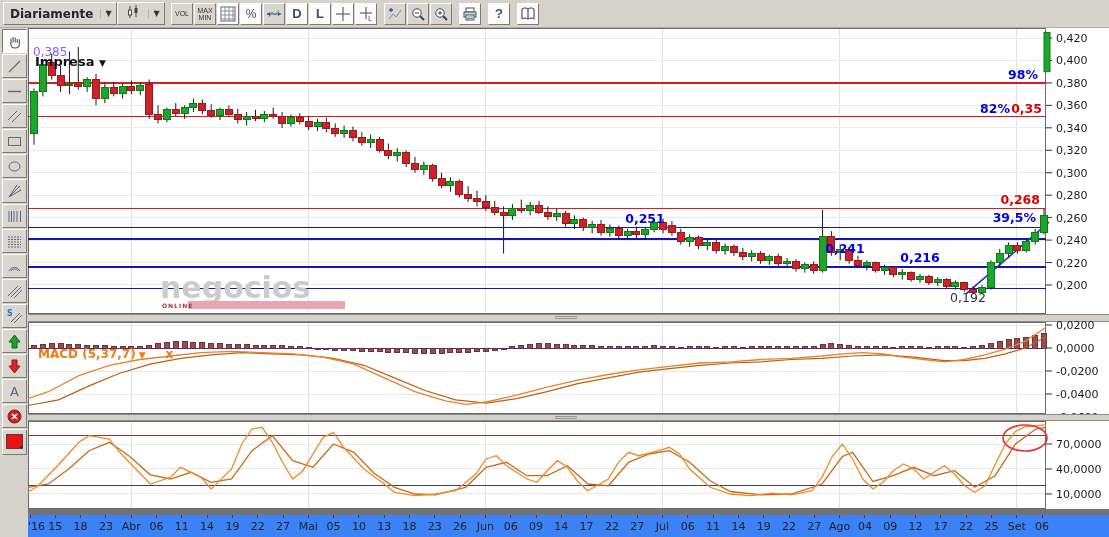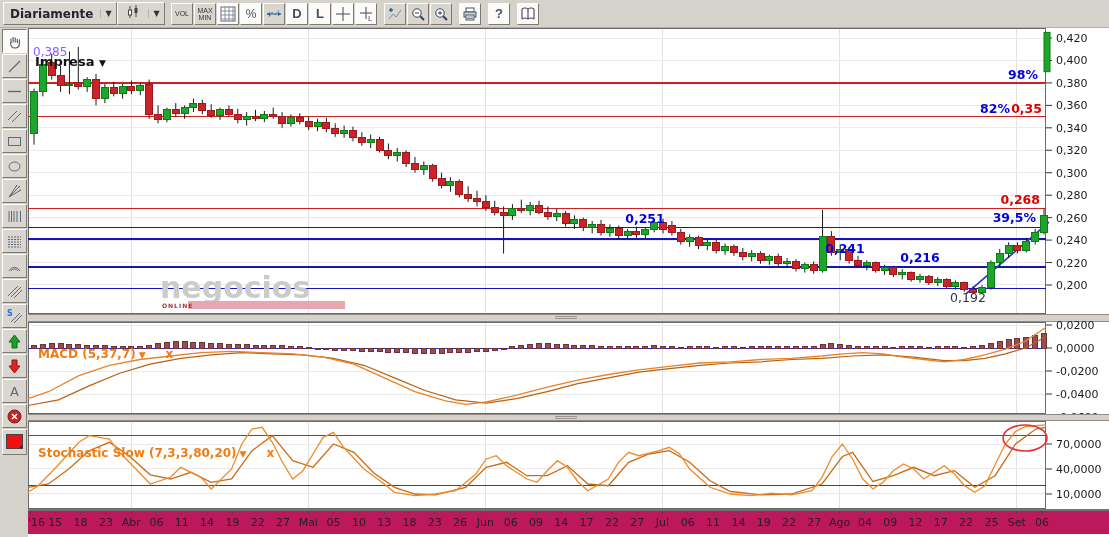--- a/index.html
+++ b/index.html
@@ -19,21 +19,21 @@
   .body-row{display:flex;height:510px;}
   .toolbox{width:28px;display:flex;flex-direction:column;align-items:center;padding-top:1px;}
   .tool{width:25px;height:24px;box-sizing:border-box;margin-bottom:1px;border:1px solid;border-color:#fdfcfa #7e7a72 #7e7a72 #fdfcfa;background:#d9d6d0;display:flex;align-items:center;justify-content:center;padding:0;cursor:pointer;}
   .tool.active{background:#fbfbfa;border-color:#7e7a72 #fdfcfa #fdfcfa #7e7a72;}
   .chart-region{position:relative;width:1081px;height:510px;background:#fff;}
   .panel{position:relative;background:#fff;}
   .panel svg{display:block;}
   .splitter{height:8px;background:#d5d2cb;border-top:1px solid #908c84;border-bottom:1px solid #908c84;box-sizing:border-box;position:relative;}
   .splitter.thin{height:7px;}
   .grip{position:absolute;left:527px;top:1px;width:22px;height:4px;background:repeating-linear-gradient(#9a968e 0 1px,#d5d2cb 1px 2px);}
-  .dateaxis{height:23px;background:#be185d;border-top:2px solid #737373;}
+  .dateaxis{height:23px;background:#3b82f6;border-top:6px solid #737373;}
   
   .symbol-label{position:absolute;left:7px;top:2px;font-size:13px;font-weight:bold;color:#101418;margin-top:24px;}
   .symbol-label .caret{font-size:9px;}
   .symbol-price{position:absolute;left:5px;top:17px;font-size:12px;color:#8b5cf6;}
   .watermark{position:absolute;left:132px;top:246px;width:185px;height:36px;}
   .watermark .wm-text{font-size:30px;line-height:28px;font-weight:bold;letter-spacing:0px;color:#cbcbcb;}
   .watermark .wm-bar{position:absolute;left:28px;top:27px;width:157px;height:8px;background:#e9a6b0;}
   .watermark .wm-online{position:absolute;left:2px;top:28px;font-size:6px;font-weight:bold;letter-spacing:1px;color:#9c3340;}
   .ind-header{position:absolute;left:10px;top:1px;font-size:12px;font-weight:bold;color:#f07c12;white-space:nowrap;margin-top:24px;}
   .ind-header .ind-caret{font-size:9px;margin-left:3px;}
@@ -753,23 +753,20 @@
             <line x1="0" y1="72.998" x2="1018" y2="72.998" stroke="#eaeaea" shape-rendering="crispEdges"></line>
             <line x1="1018" y1="72.998" x2="1024" y2="72.998" stroke="#333"></line>
             <text x="1028" y="76.998" class="axis-txt">10,0000</text>
             <rect x="0.5" y="0.5" width="1017" height="87" fill="none" stroke="#6a6a6a" shape-rendering="crispEdges"></rect>
             <line x1="0" y1="14.667" x2="1018" y2="14.667" stroke="#8b3a3a" shape-rendering="crispEdges"></line>
             <line x1="0" y1="64.66499999999999" x2="1018" y2="64.66499999999999" stroke="#3c3c8c" shape-rendering="crispEdges"></line>
             <polyline points="0.0,66.3 20.4,63.0 40.7,48.0 61.1,29.7 81.4,21.3 101.8,35.5 122.2,53.8 142.5,58.0 162.9,51.3 183.2,61.3 203.6,58.0 224.0,29.7 244.3,14.7 264.7,39.7 285.0,46.3 305.4,23.0 325.8,31.3 346.1,52.2 366.5,66.3 386.8,73.0 407.2,73.8 437.7,66.3 458.1,46.3 478.5,41.3 498.8,54.7 519.2,54.7 539.5,44.7 559.9,63.0 580.3,64.7 600.6,41.3 621.0,33.0 641.3,29.7 661.7,41.3 682.1,59.7 702.4,70.5 733.0,73.8 763.5,73.0 794.0,63.0 814.4,35.5 824.6,31.3 844.9,60.5 865.3,54.7 885.7,46.3 906.0,54.7 926.4,49.7 946.7,66.3 967.1,54.7 987.5,23.0 1007.8,8.0 1018.0,6.3" fill="none" stroke="#c96c18" stroke-width="1.3"></polyline>
             <polyline points="0.0,71.3 10.2,64.7 30.5,43.8 50.9,21.3 61.1,14.7 81.4,18.0 91.6,31.3 112.0,52.2 122.2,63.0 142.5,56.3 152.7,46.3 173.1,56.3 183.2,68.0 203.6,48.0 213.8,23.0 224.0,8.0 234.1,6.3 244.3,21.3 254.5,41.3 264.7,58.0 274.9,49.7 285.0,33.0 295.2,16.3 305.4,11.3 315.6,26.3 335.9,48.0 356.3,63.0 366.5,71.3 386.8,74.7 407.2,73.0 427.6,69.7 447.9,53.0 458.1,38.0 468.3,34.7 478.5,44.7 498.8,58.0 509.0,61.3 519.2,49.7 529.4,39.7 539.5,46.3 549.7,60.5 559.9,69.7 580.3,58.0 590.4,41.3 600.6,31.3 610.8,34.7 631.2,29.7 641.3,26.3 651.5,33.0 661.7,48.0 682.1,66.3 702.4,73.0 722.8,74.7 743.1,72.2 763.5,73.8 783.9,69.7 794.0,56.3 804.2,35.5 814.4,23.0 824.6,38.0 834.8,58.0 844.9,68.0 855.1,61.3 865.3,49.7 875.5,43.0 885.7,48.0 895.8,58.0 906.0,51.3 916.2,44.7 926.4,53.0 936.6,64.7 946.7,71.3 956.9,64.7 967.1,43.8 977.3,23.0 987.5,10.5 997.6,5.5 1018.0,3.8" fill="none" stroke="#ef8a28" stroke-width="1.3"></polyline>
             <ellipse cx="997" cy="17" rx="22" ry="13" fill="none" stroke="#e53333" stroke-width="1.6"></ellipse>
           </svg>
-        <div class="ind-header">
-          <span>Stochastic Slow (7,3,3,80,20)</span><span class="ind-caret">▼</span><span class="ind-close">x</span>
-        </div>
       </div>
 
       <div class="dateaxis">
         <svg id="date-svg" width="1081" height="22">
             <line x1="2" y1="0" x2="2" y2="3" stroke="#444" shape-rendering="crispEdges"></line>
             <text x="0" y="15" text-anchor="start" font-size="11" fill="#222">'16</text>
             <line x1="27.3" y1="0" x2="27.3" y2="3" stroke="#444" shape-rendering="crispEdges"></line>
             <text x="27.3" y="15" text-anchor="middle" font-size="11" fill="#222">15</text>
             <line x1="52.6" y1="0" x2="52.6" y2="3" stroke="#444" shape-rendering="crispEdges"></line>
             <text x="52.6" y="15" text-anchor="middle" font-size="11" fill="#222">18</text>

